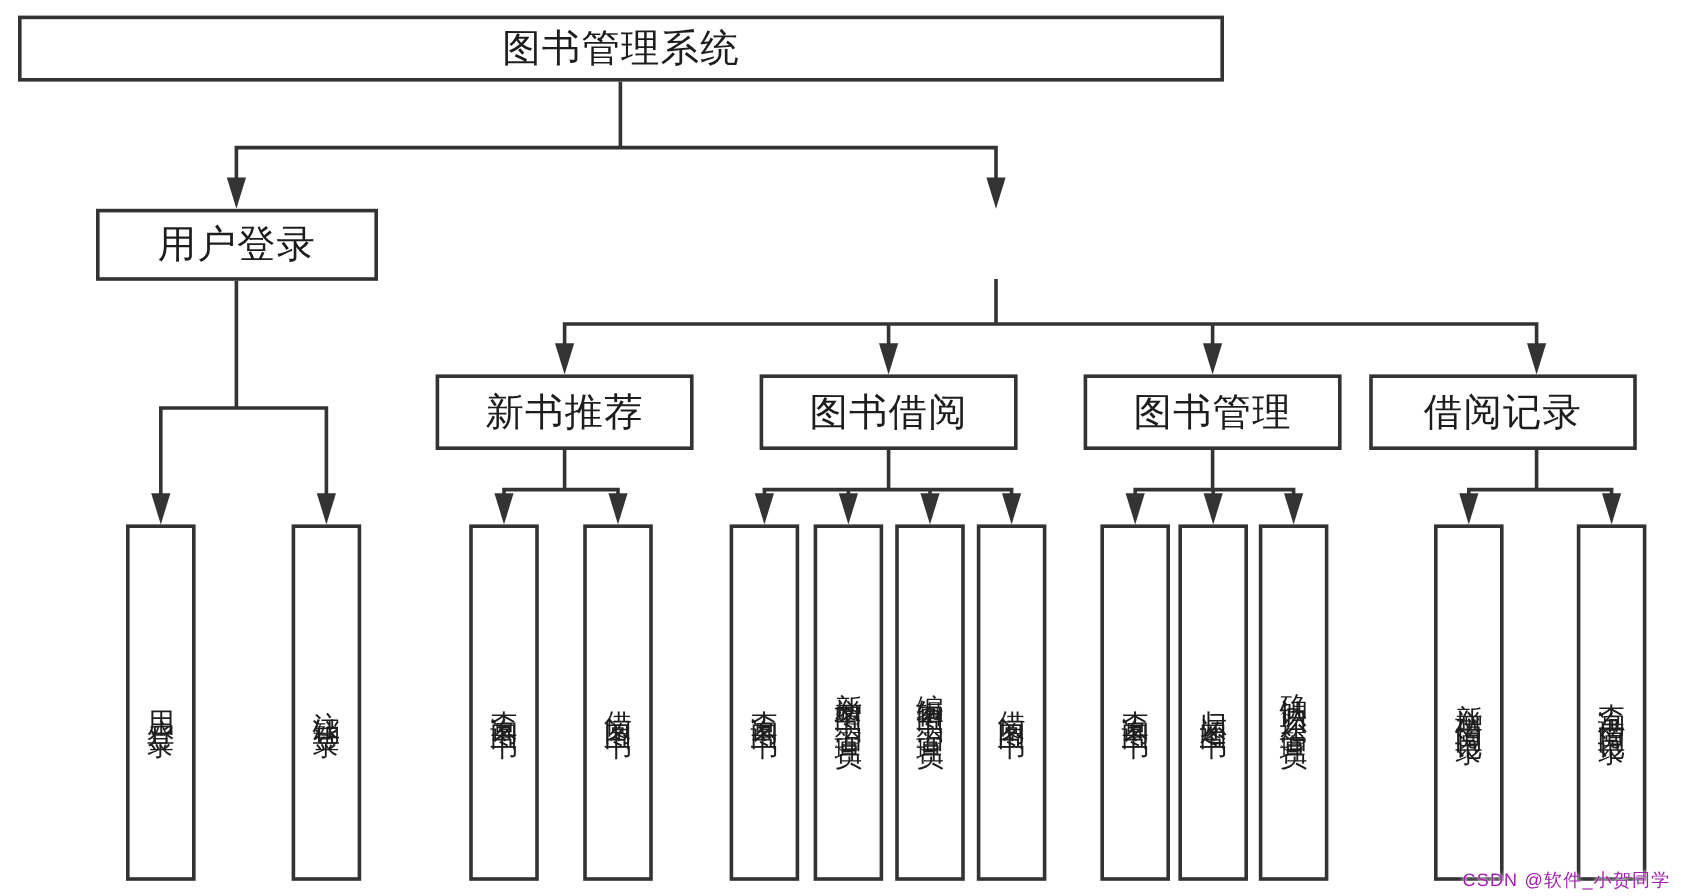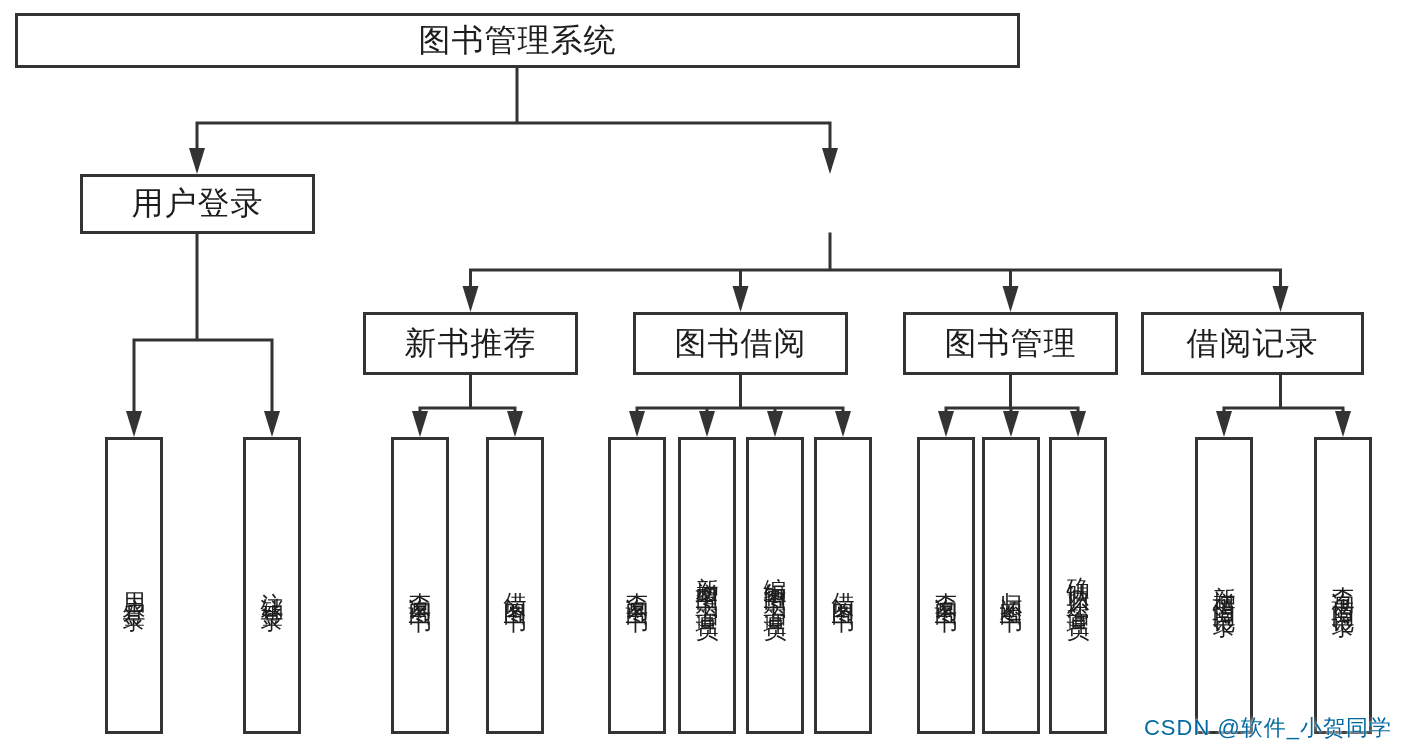--- a/index.html
+++ b/index.html
@@ -41,23 +41,23 @@
     text-orientation: mixed;
     font-size: 23px;
     letter-spacing: 6px;
     line-height: 1;
     white-space: nowrap;
   }
   .watermark {
     position: absolute;
     right: 13px;
     bottom: 4px;
-    font-size: 22px;
+    font-size: 15px;
     letter-spacing: 1px;
-    color: #0369a1;
+    color: #a21caf;
     text-shadow: 0 0 4px #ffffff, 0 0 2px #ffffff;
     white-space: nowrap;
   }
 </style>
 </head>
 <body>
 
 <div class="canvas">
 
   <svg class="connectors" width="1405" height="747" viewBox="0 0 1405 747">

